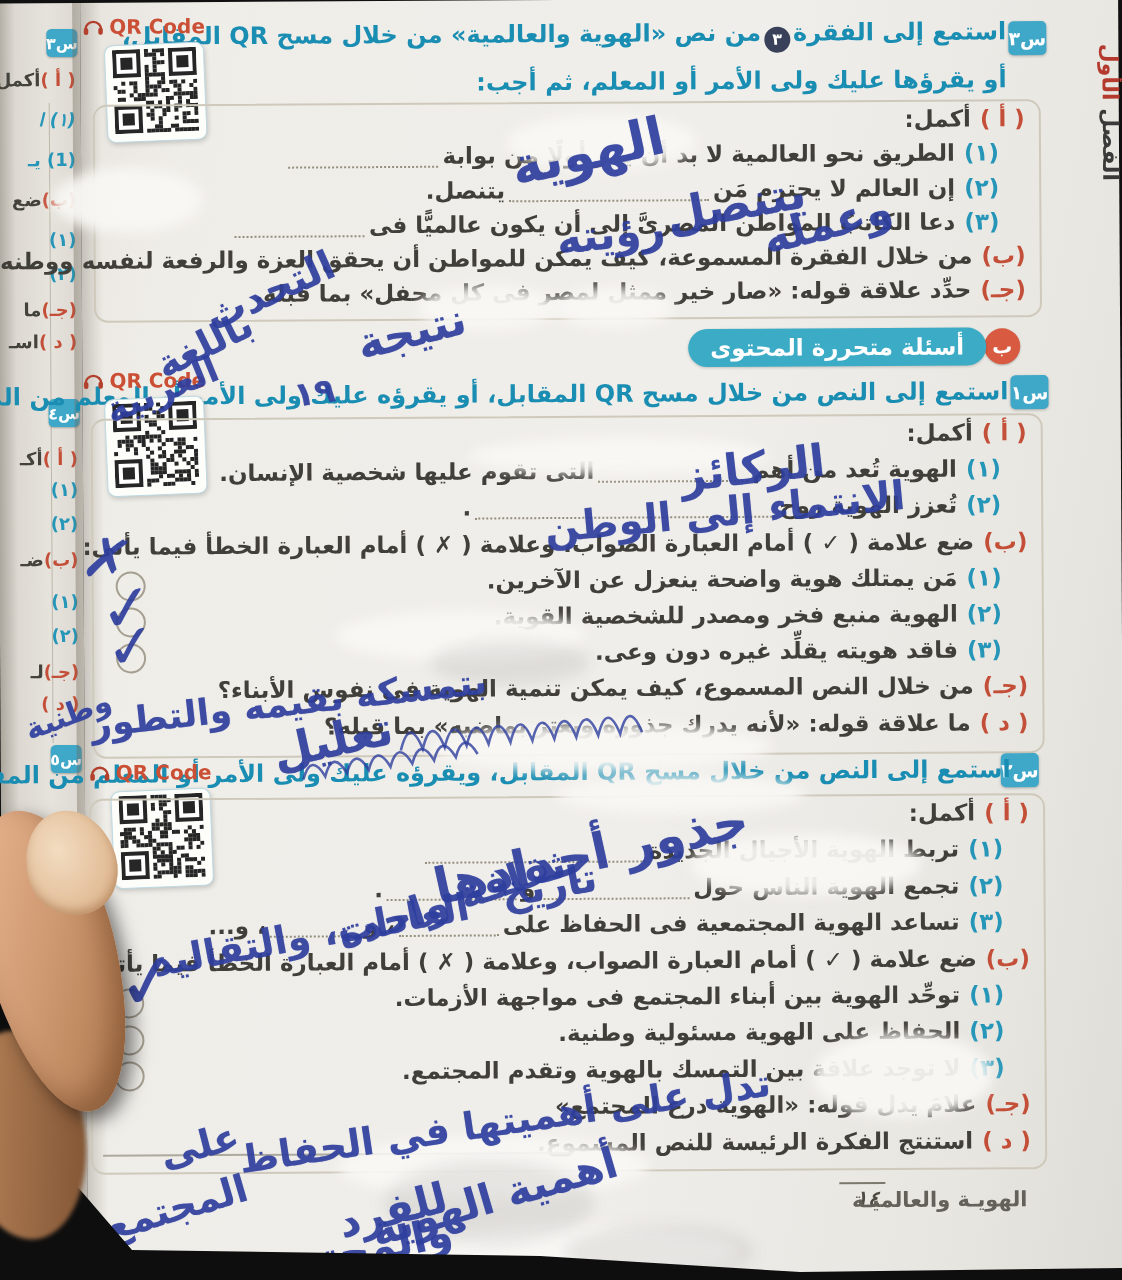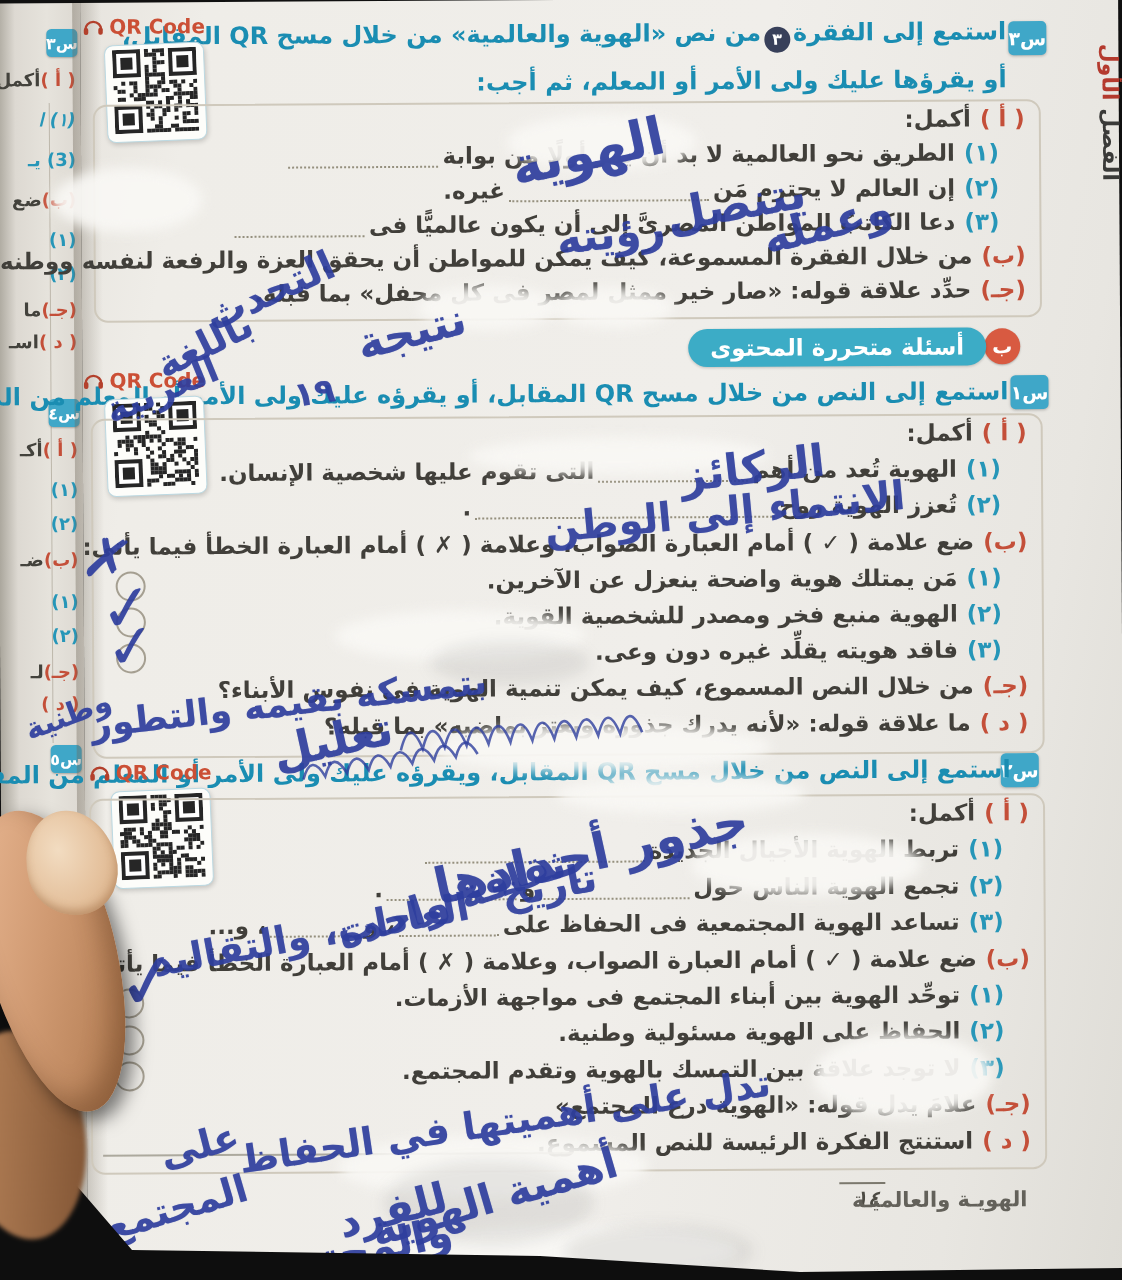--- a/index.html
+++ b/index.html
@@ -148,28 +148,28 @@
 <body>
 
 <div class="photo">
   <div class="page-group">
 
     <div class="facing-strip" id="edge">
       <div class="vline"></div>
     <div class="edge-badge" style="top: 26px;">س٣</div>
         <div class="edge-label" style="top: 66px;"><span class="e-red">( أ )</span><span class="e-dark">أكمل</span></div>
         <div class="edge-label e-num" style="top: 106px; font-style: italic;"><span class="e-dark">(١) ا</span></div>
-        <div class="edge-label e-num" style="top: 146px;"><span class="e-dark">(3) يـ</span></div>
+        <div class="edge-label e-num" style="top: 146px;"><span class="e-dark">(1) يـ</span></div>
         <div class="edge-label" style="top: 186px;"><span class="e-red">(ب)</span><span class="e-dark">ضع</span></div>
         <div class="edge-label e-num" style="top: 226px;"><span class="e-dark">(١)</span></div>
         <div class="edge-label e-num" style="top: 260px;"><span class="e-dark">(٢)</span></div>
         <div class="edge-label" style="top: 296px; margin-left: 40px;"><span class="e-red">(جـ)</span><span class="e-dark">ما</span></div>
         <div class="edge-label" style="top: 328px;"><span class="e-red">( د )</span><span class="e-dark">اسـ</span></div>
         <div class="edge-badge" style="top: 396px;">س٤</div>
-        <div class="edge-label" style="top: 436px;"><span class="e-red">( أ )</span><span class="e-dark">أكـ</span></div>
+        <div class="edge-label" style="top: 445px;"><span class="e-red">( أ )</span><span class="e-dark">أكـ</span></div>
         <div class="edge-label e-num" style="top: 476px;"><span class="e-dark">(١)</span></div>
         <div class="edge-label e-num" style="top: 510px;"><span class="e-dark">(٢)</span></div>
         <div class="edge-label" style="top: 546px;"><span class="e-red">(ب)</span><span class="e-dark">ضـ</span></div>
         <div class="edge-label e-num" style="top: 588px;"><span class="e-dark">(١)</span></div>
         <div class="edge-label e-num" style="top: 622px;"><span class="e-dark">(٢)</span></div>
         <div class="edge-label" style="top: 658px;"><span class="e-red">(جـ)</span><span class="e-dark">لـ</span></div>
         <div class="edge-label" style="top: 690px;"><span class="e-red">( د )</span></div>
         <div class="edge-badge" style="top: 742px;">س٥</div>
       </div>
     <div class="main-page"></div>
@@ -341,21 +341,21 @@
           </div>
           <div class="q-row kind-item">
             <span class="q-num teal">(١)</span>
             <span class="q-text">الطريق نحو العالمية لا بد أن يمر أولًا من بوابة</span>
             <span class="blank" style="width: 150px;"></span>
           </div>
           <div class="q-row kind-item">
             <span class="q-num teal">(٢)</span>
             <span class="q-text">إن العالم لا يحترم مَن</span>
             <span class="blank" style="width: 200px;"></span>
-            <span class="q-text">غيره.</span>
+            <span class="q-text">يتنصل.</span>
           </div>
           <div class="q-row kind-item">
             <span class="q-num teal">(٣)</span>
             <span class="q-text">دعا الكاتبُ المواطن المصرىَّ إلى أن يكون عالميًّا فى</span>
             <span class="blank" style="width: 130px;"></span>
           </div>
           <div class="q-row kind-red">
             <span class="q-num red">(ب)</span>
             <span class="q-text">من خلال الفقرة المسموعة، كيف يمكن للمواطن أن يحقق العزة والرفعة لنفسه ووطنه؟</span>
           </div>

